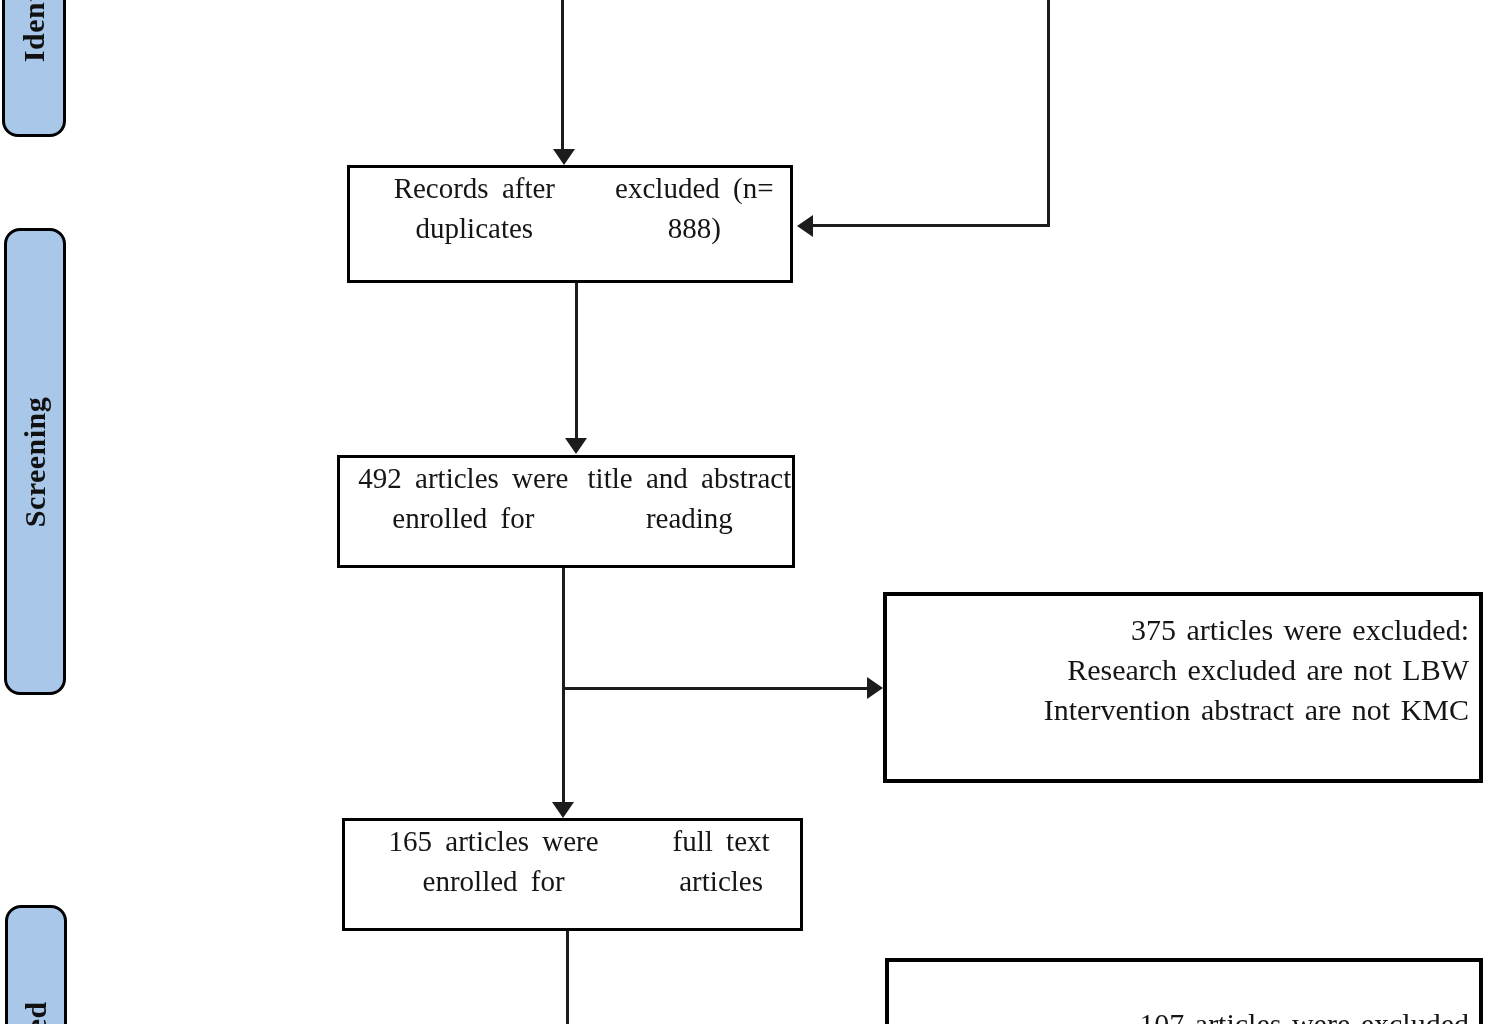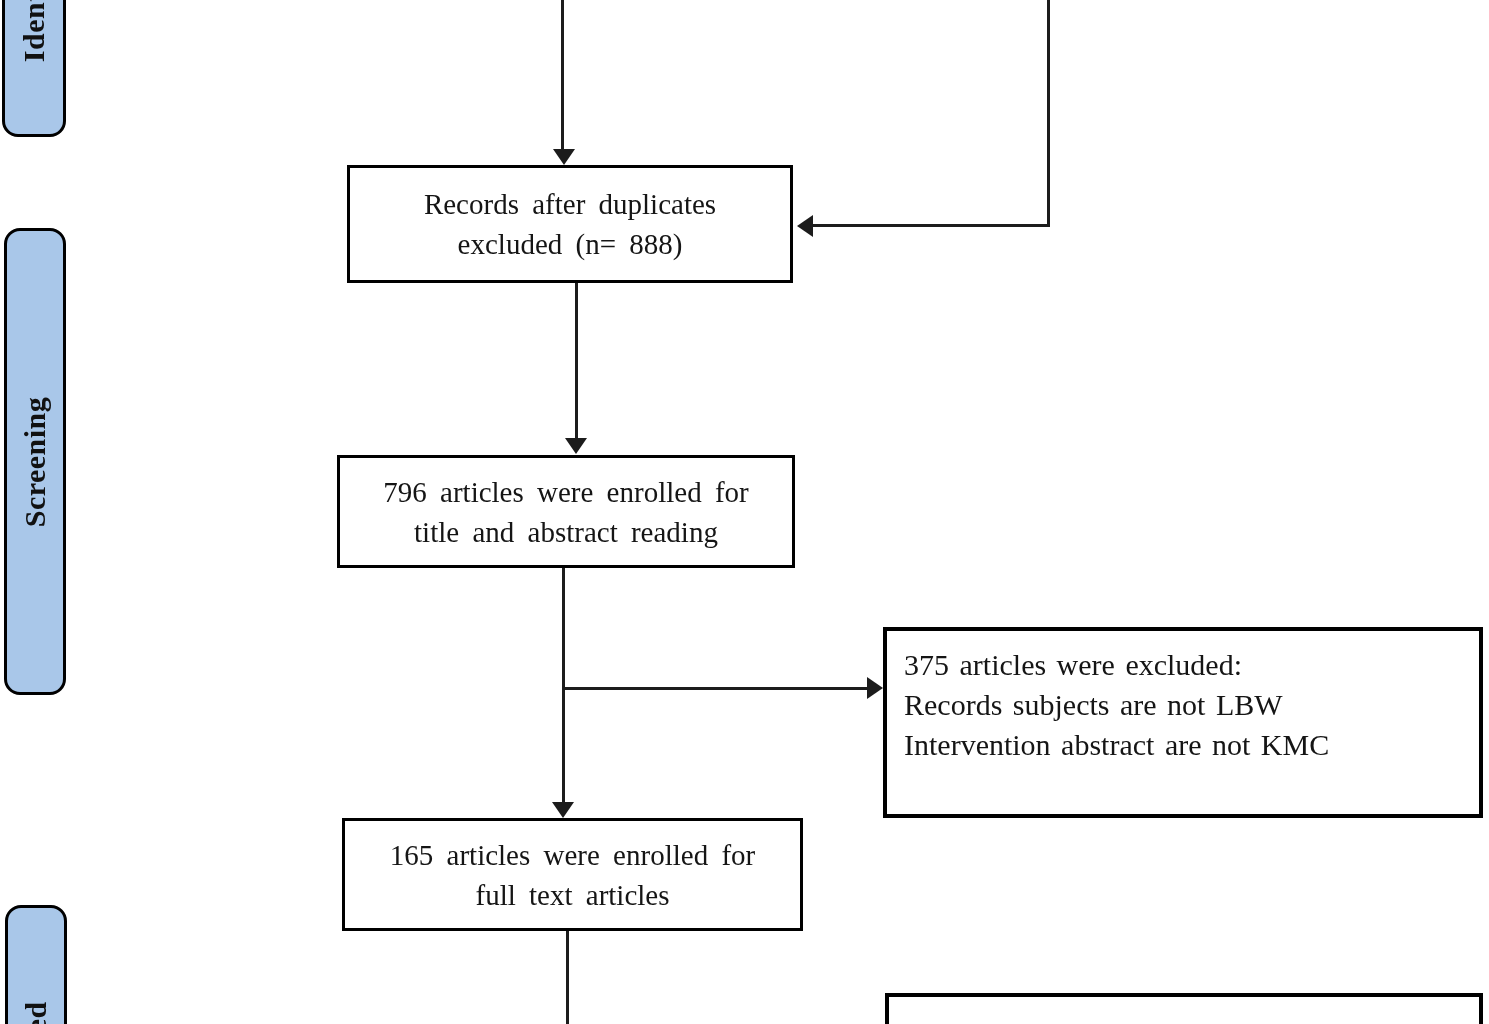--- a/index.html
+++ b/index.html
@@ -44,31 +44,30 @@
   .flowbox {
     position: absolute;
     box-sizing: border-box;
     background: #ffffff;
     border: 3px solid #000000;
     font-size: 29px;
     line-height: 40px;
   }
   .flowbox.centered {
     display: flex;
-    flex-direction: column;
+    flex-direction: row;
     justify-content: center;
     text-align: center;
     word-spacing: 6px;
   }
   .flowbox.lefttext {
     border-width: 4px;
-    text-align: left;
+    text-align: right;
     word-spacing: 3px;
     font-size: 30px;
-    margin-top: 35px;
   }
   #box-records        { left: 347px; top: 165px; width: 446px; height: 118px; }
   #box-title-abstract { left: 337px; top: 455px; width: 458px; height: 113px; }
   #box-screen-excl    { left: 883px; top: 592px; width: 600px; height: 191px; padding: 14px 10px 0 17px; }
   #box-fulltext       { left: 342px; top: 818px; width: 461px; height: 113px; }
   #box-ft-excl        { left: 885px; top: 958px; width: 598px; height: 190px; padding: 42px 10px 0 17px; }
 
   
   .line {
     position: absolute;
@@ -122,27 +121,27 @@
   <div class="stage" id="stage-included">
     <span class="stage-text">Included</span>
   </div>
 
   <div class="flowbox centered" id="box-records">
     <div>Records after duplicates</div>
     <div>excluded (n= 888)</div>
   </div>
 
   <div class="flowbox centered" id="box-title-abstract">
-    <div>796 articles were enrolled for</div>
+    <div>492 articles were enrolled for</div>
     <div>title and abstract reading</div>
   </div>
 
   <div class="flowbox lefttext" id="box-screen-excl">
     <div>375 articles were excluded:</div>
-    <div>Records subjects are not LBW</div>
+    <div>Research excluded are not LBW</div>
     <div>Intervention abstract are not KMC</div>
   </div>
 
   <div class="flowbox centered" id="box-fulltext">
     <div>165 articles were enrolled for</div>
     <div>full text articles</div>
   </div>
 
   <div class="flowbox lefttext" id="box-ft-excl">
     <div>107 articles were excluded</div>

